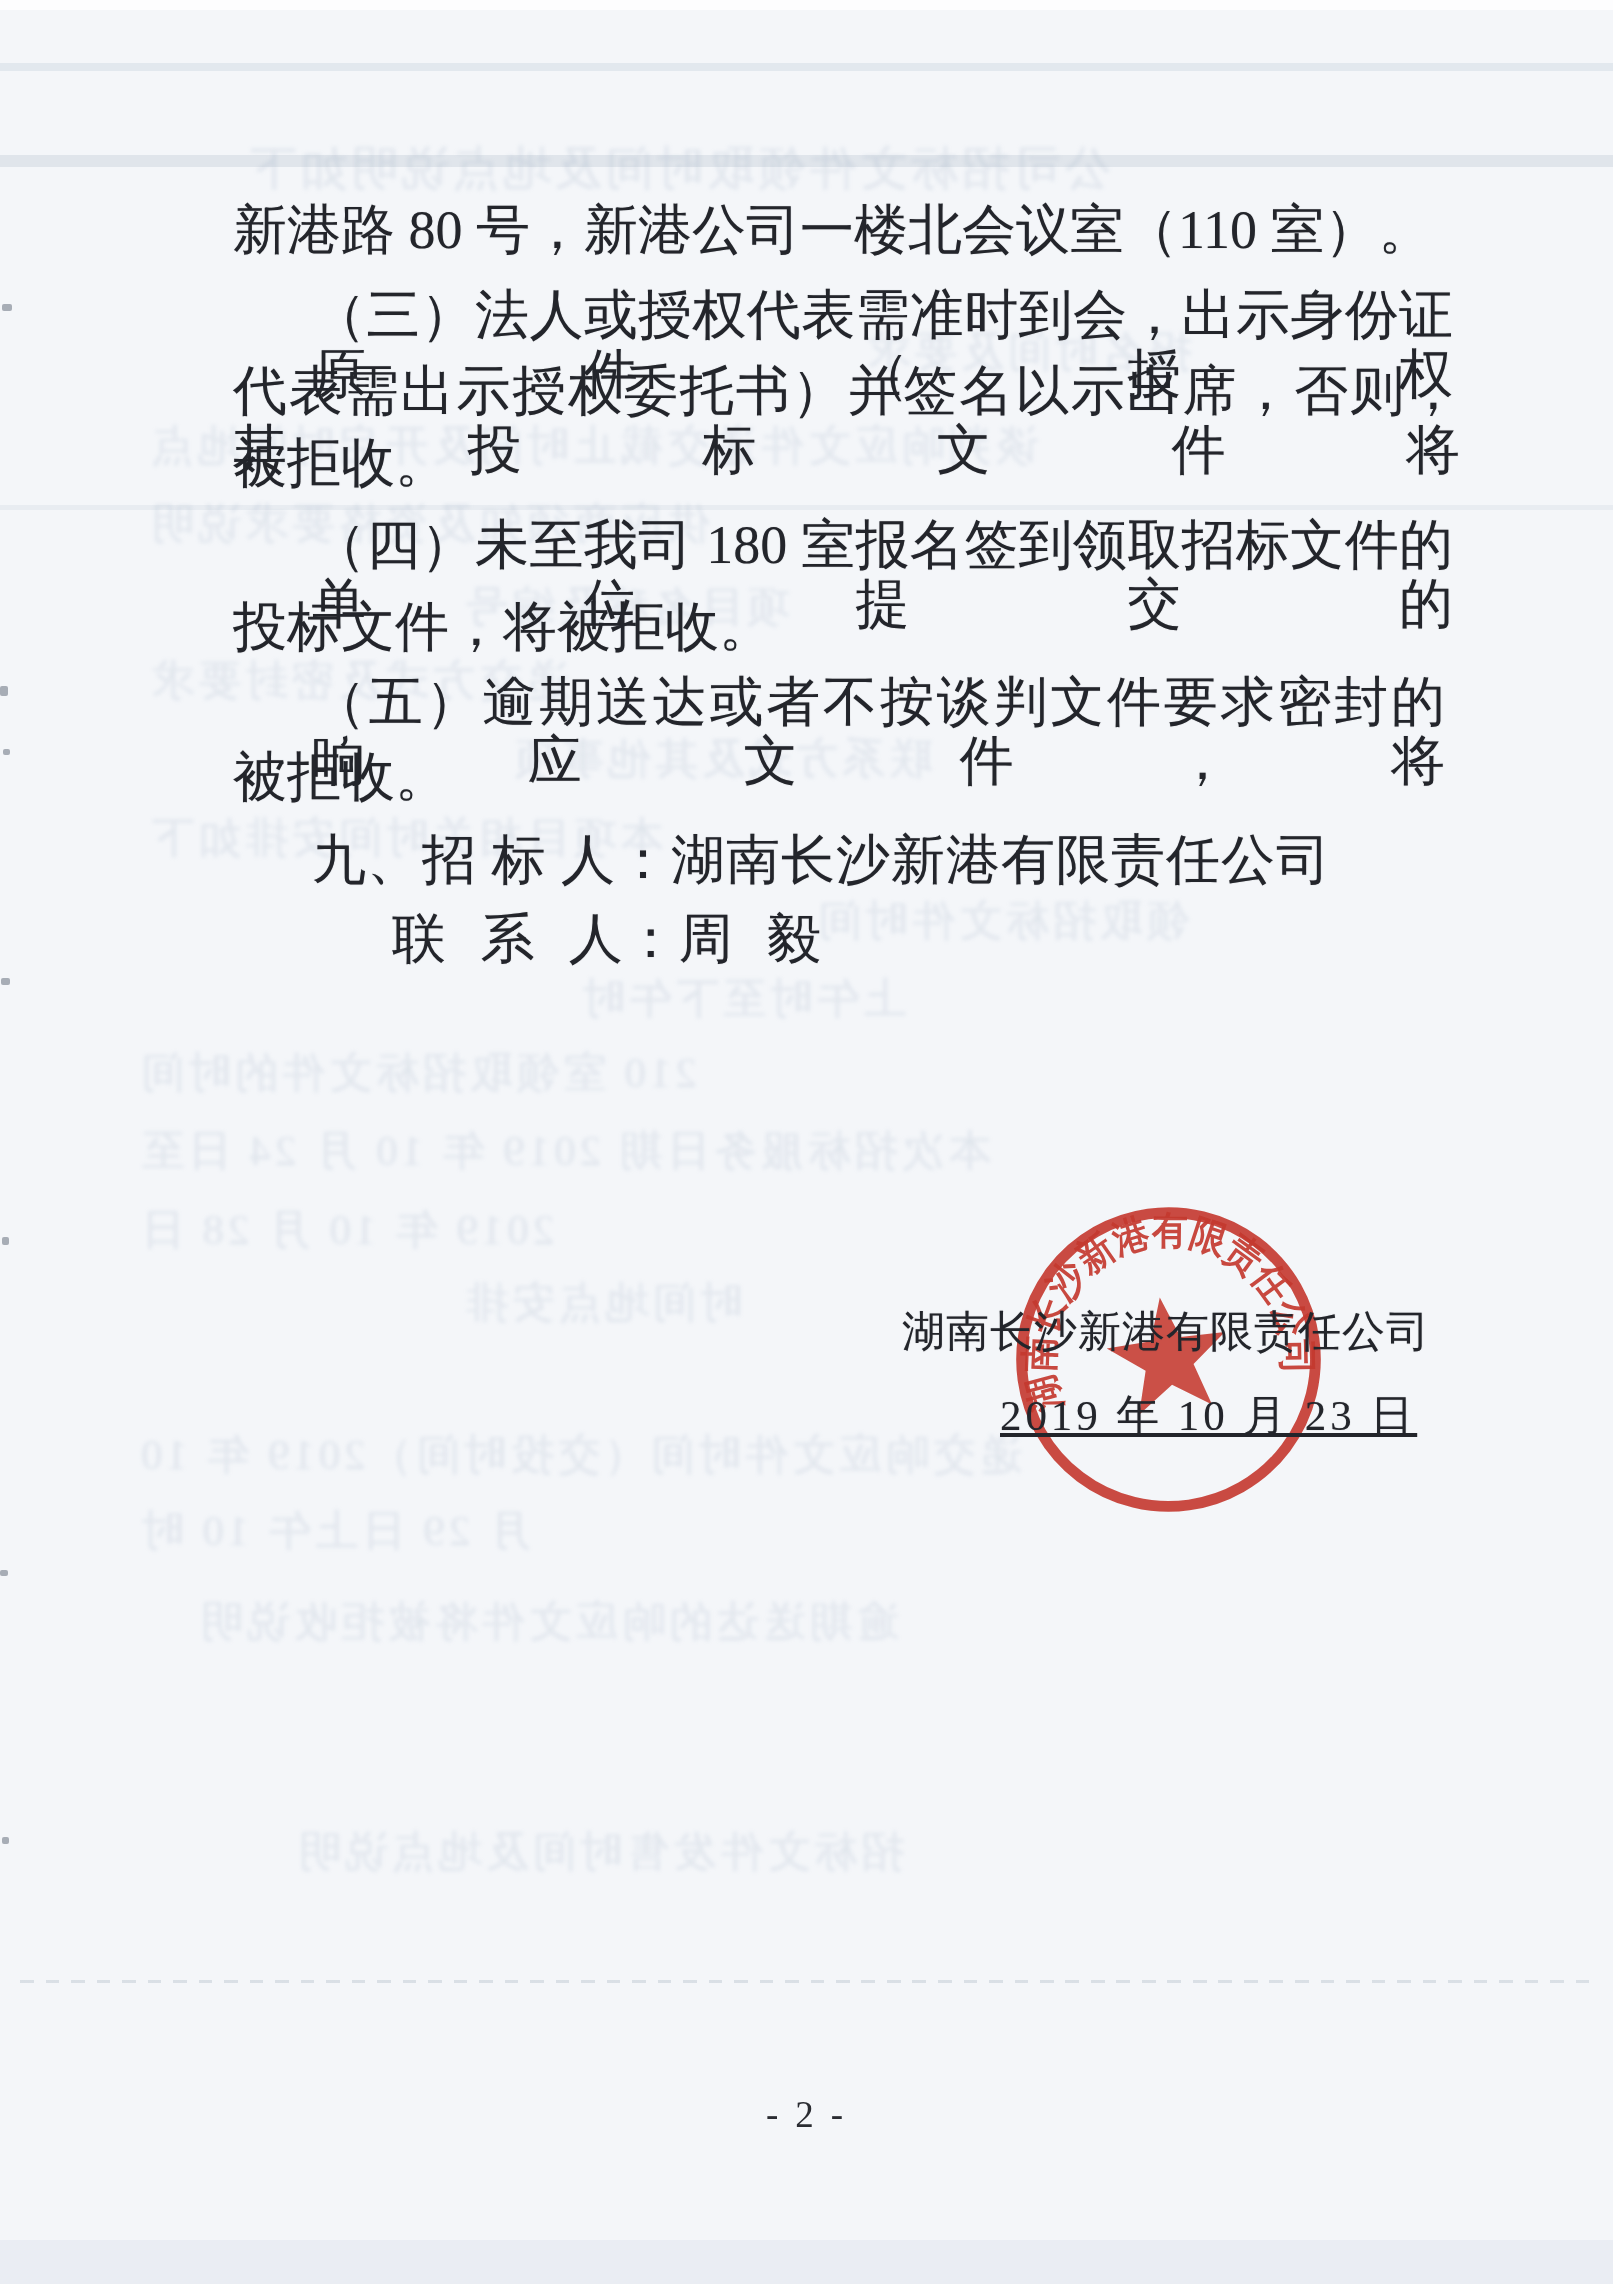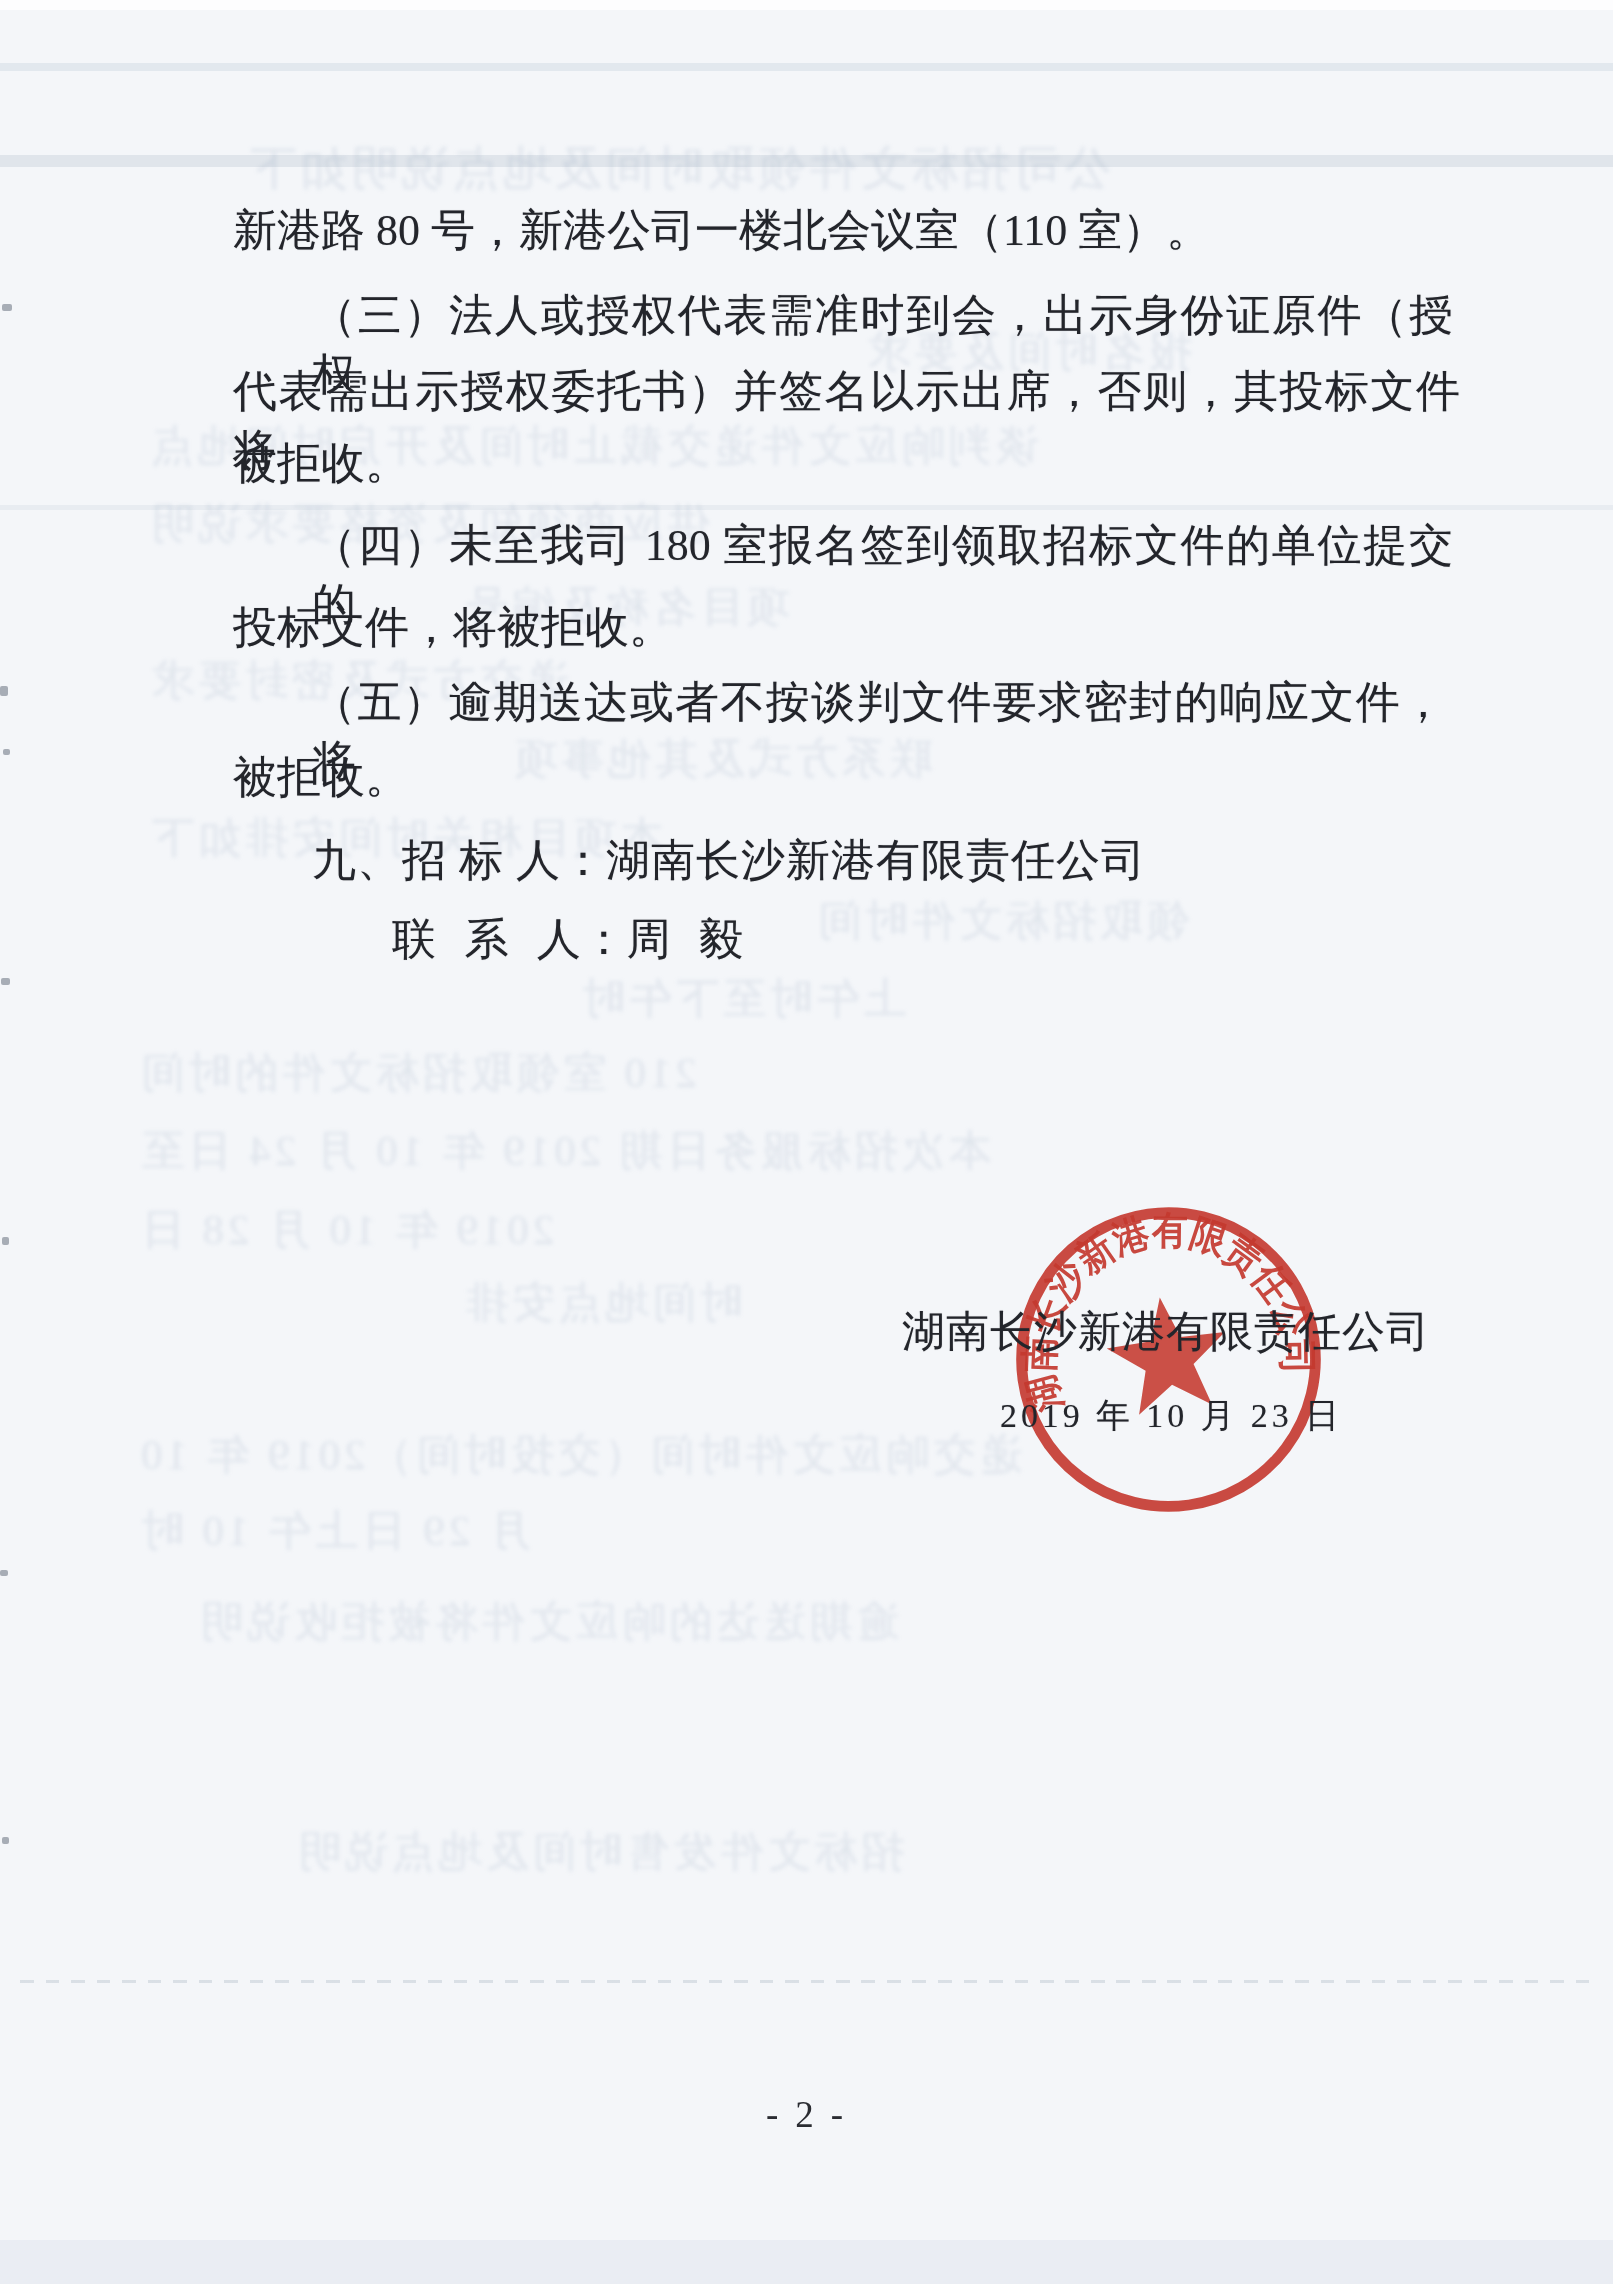--- a/index.html
+++ b/index.html
@@ -51,37 +51,37 @@
   .b11{top:1122px;left:137px;}
   .b12{top:1201px;left:137px;}
   .b13{top:1274px;left:461px;}
   .b14{top:1426px;left:137px;}
   .b15{top:1502px;left:137px;}
   .b16{top:1593px;left:196px;}
   .b17{top:1823px;left:294px;}
   
   .tline{
     position:absolute;white-space:nowrap;
-    font-size:44px;line-height:59px;
+    font-size:54px;line-height:59px;
     text-shadow:0 0 1px rgba(35,37,43,.35);
   }
   .just{white-space:normal;text-align:justify;text-align-last:justify;}
   .line-0{left:233px;top:201px;}
   .line-1{left:312px;top:286px;width:1141px;}
   .line-2{left:233px;top:362px;width:1227px;}
   .line-3{left:233px;top:434px;}
   .line-4{left:312px;top:516px;width:1141px;}
   .line-5{left:233px;top:598px;}
   .line-6{left:312px;top:673px;width:1133px;}
   .line-7{left:233px;top:748px;}
   .line-8{left:312px;top:831px;letter-spacing:1px;}
   .line-9{left:392px;top:913px;letter-spacing:1px;font-family:Liberation Mono, monospace;}
   .line-10{left:392px;top:986px;letter-spacing:1px;}
   .sig-company{left:902px;top:1302px;font-size:43px;letter-spacing:1px;z-index:5;}
-  .sig-date{left:1000px;top:1386px;font-size:34px;letter-spacing:3.9px;z-index:5;}
+  .sig-date{left:1000px;top:1386px;font-size:43px;letter-spacing:3.9px;z-index:5;text-decoration:underline;}
   .page-num{
     position:absolute;left:0;right:0;top:2093px;
     text-align:center;font-size:37px;color:#2a2c32;letter-spacing:3.9px;
   }
   
   .seal{
     position:absolute;left:1002px;top:1193px;width:333px;height:333px;
     transform:rotate(-8deg);
     mix-blend-mode:multiply;
     opacity:.92;z-index:4;

